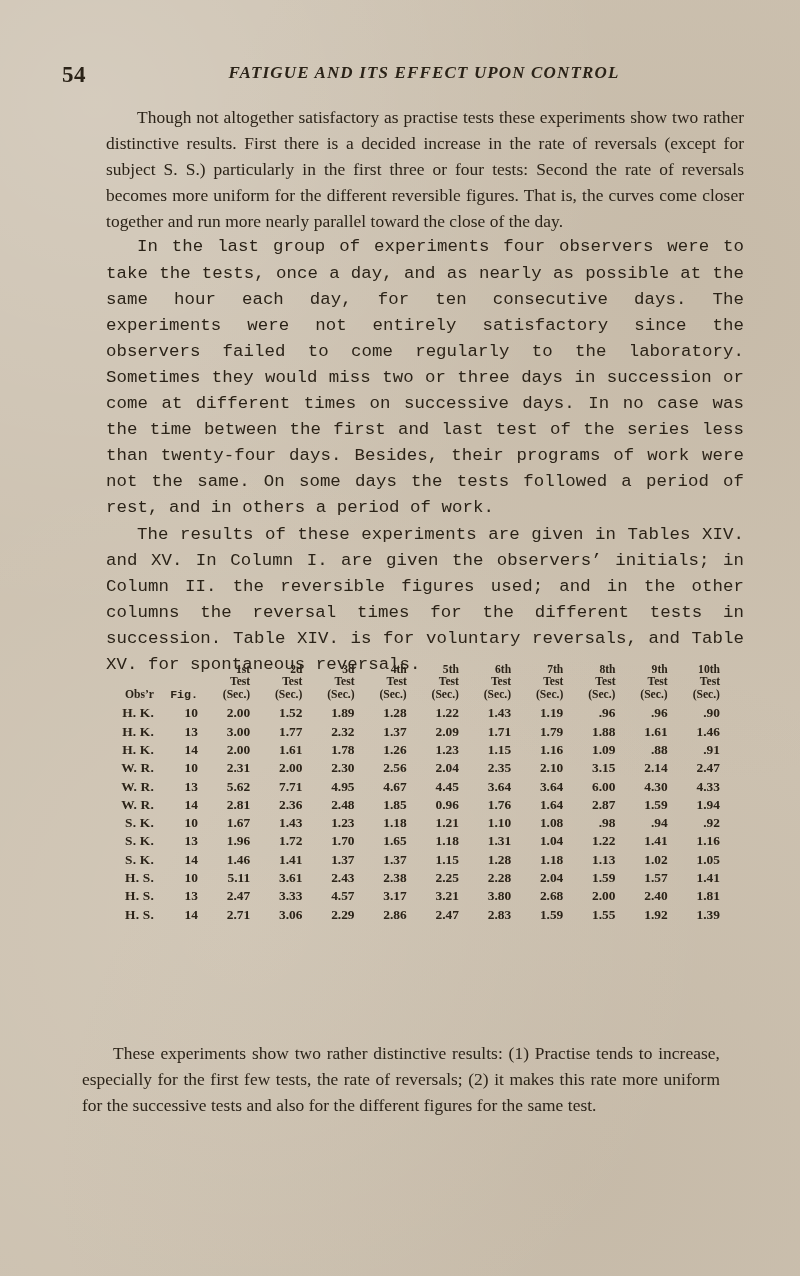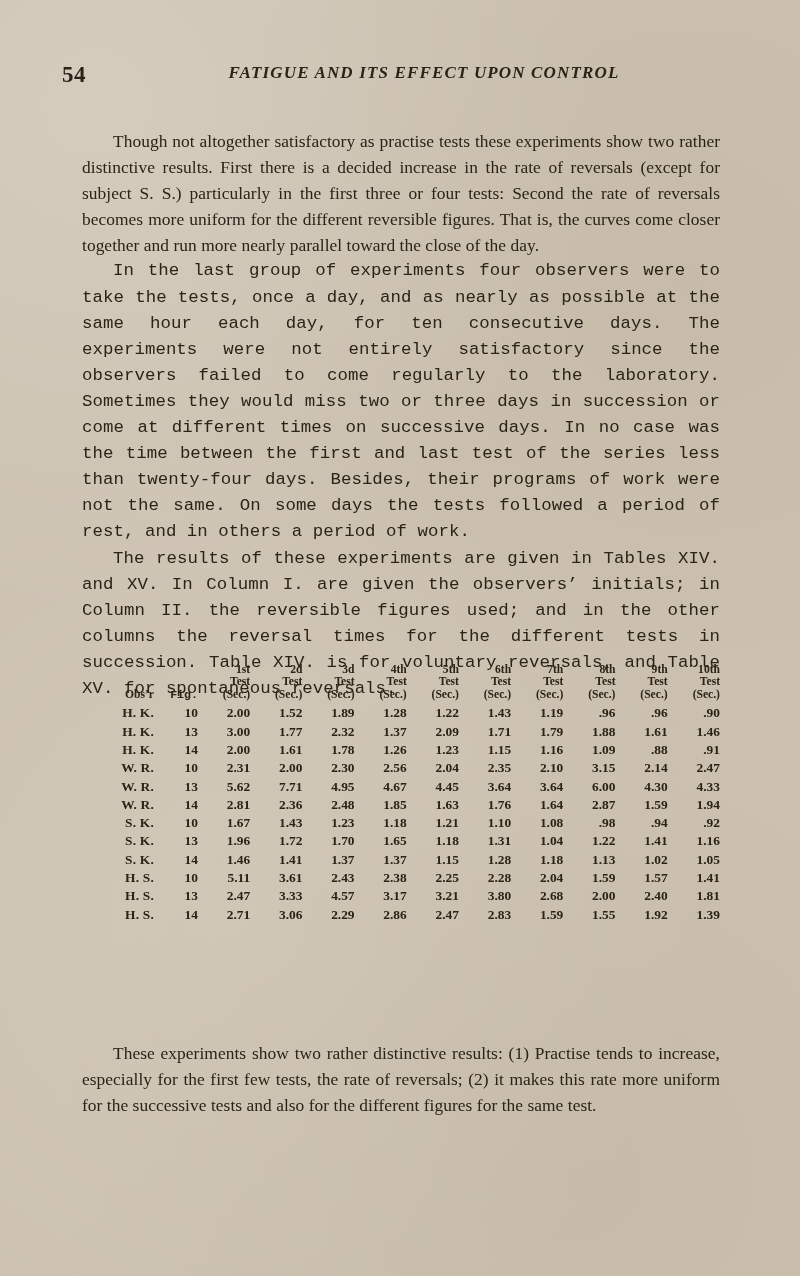--- a/index.html
+++ b/index.html
@@ -65,21 +65,21 @@
   
   .body-block {
     position: absolute;
     left: 82px;
     width: 638px;
     text-align: justify;
     font-size: 17.4px;
     line-height: 26.1px;
     letter-spacing: 0.05px;
   }
-  #intro-block { top: 128px; }
+  #intro-block { top: 104px; margin-left: 24px; }
   #closing-block { top: 1040px; }
   .body-block p {
     margin: 0;
     text-indent: 31px;
   }
   .body-block p + p { margin-top: 0; font-family: Liberation Mono, monospace; }
 
   
   .table-wrap {
     position: absolute;
@@ -325,21 +325,21 @@
             <td class="c-val">4.30</td>
             <td class="c-val">4.33</td>
           </tr>
           <tr>
             <td class="c-obs">W. R.</td>
             <td class="c-fig">14</td>
             <td class="c-val">2.81</td>
             <td class="c-val">2.36</td>
             <td class="c-val">2.48</td>
             <td class="c-val">1.85</td>
-            <td class="c-val">1.63</td>
+            <td class="c-val">0.96</td>
             <td class="c-val">1.76</td>
             <td class="c-val">1.64</td>
             <td class="c-val">2.87</td>
             <td class="c-val">1.59</td>
             <td class="c-val">1.94</td>
           </tr>
           <tr>
             <td class="c-obs">S. K.</td>
             <td class="c-fig">10</td>
             <td class="c-val">1.67</td>

